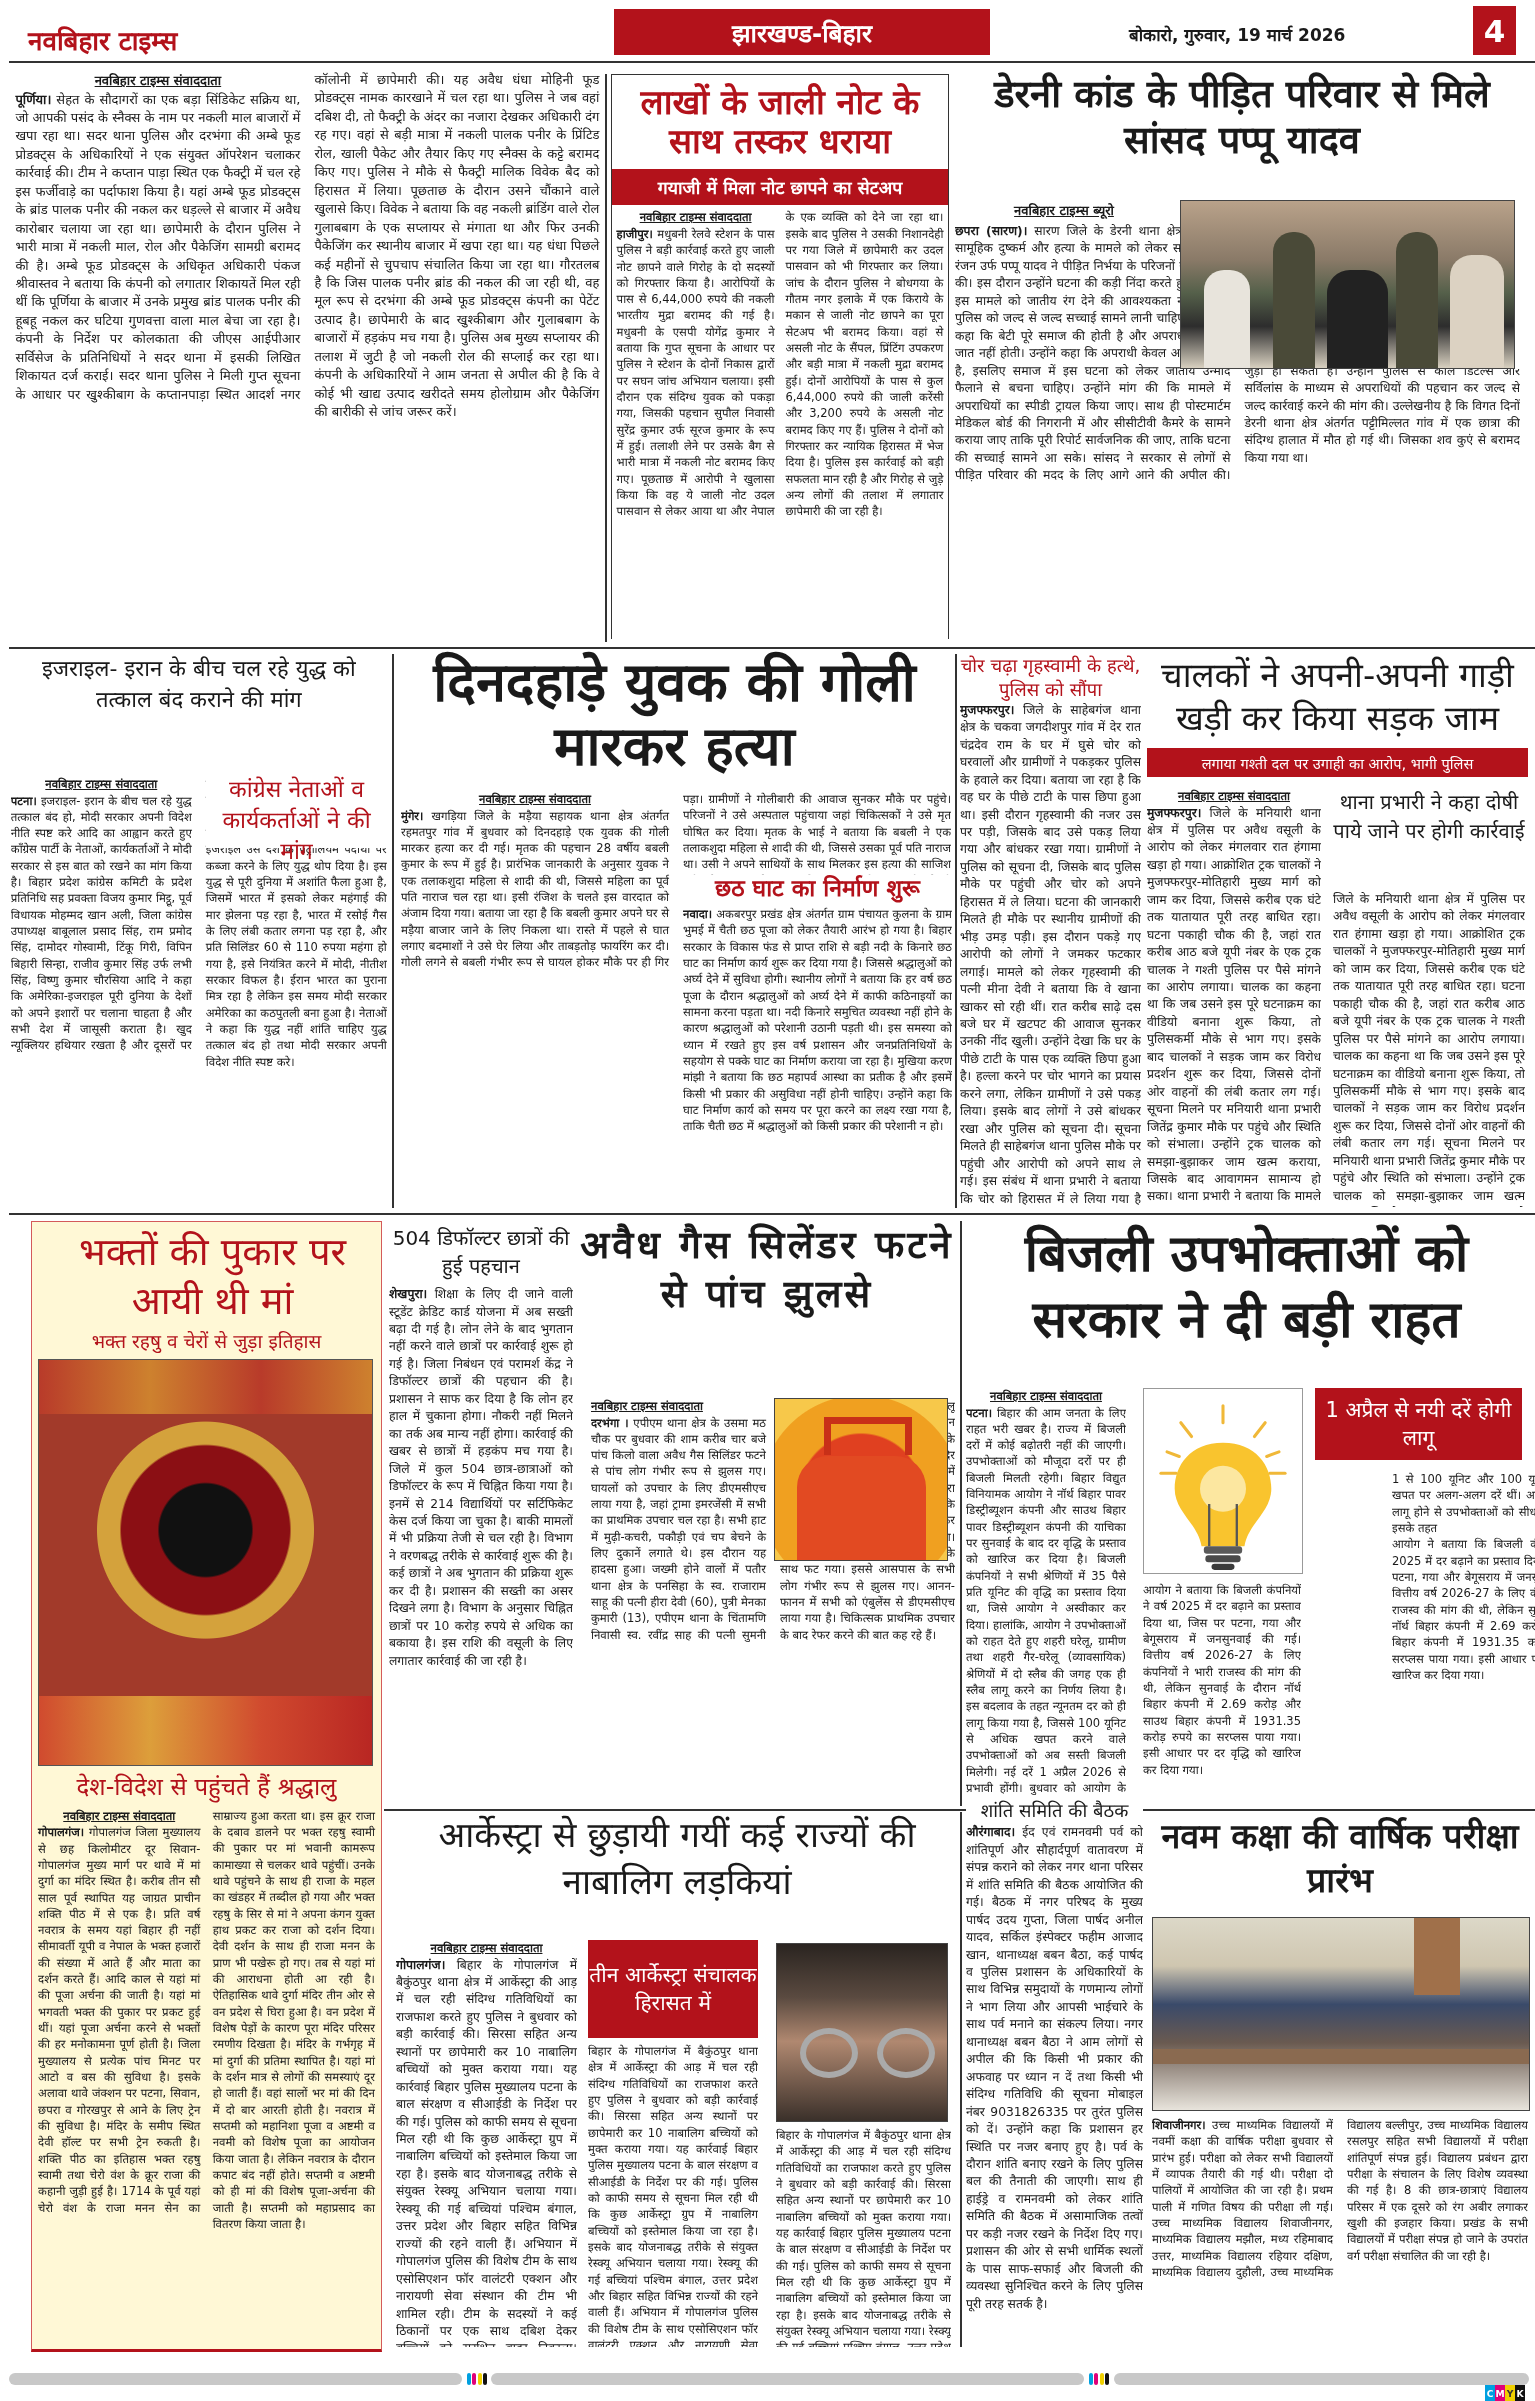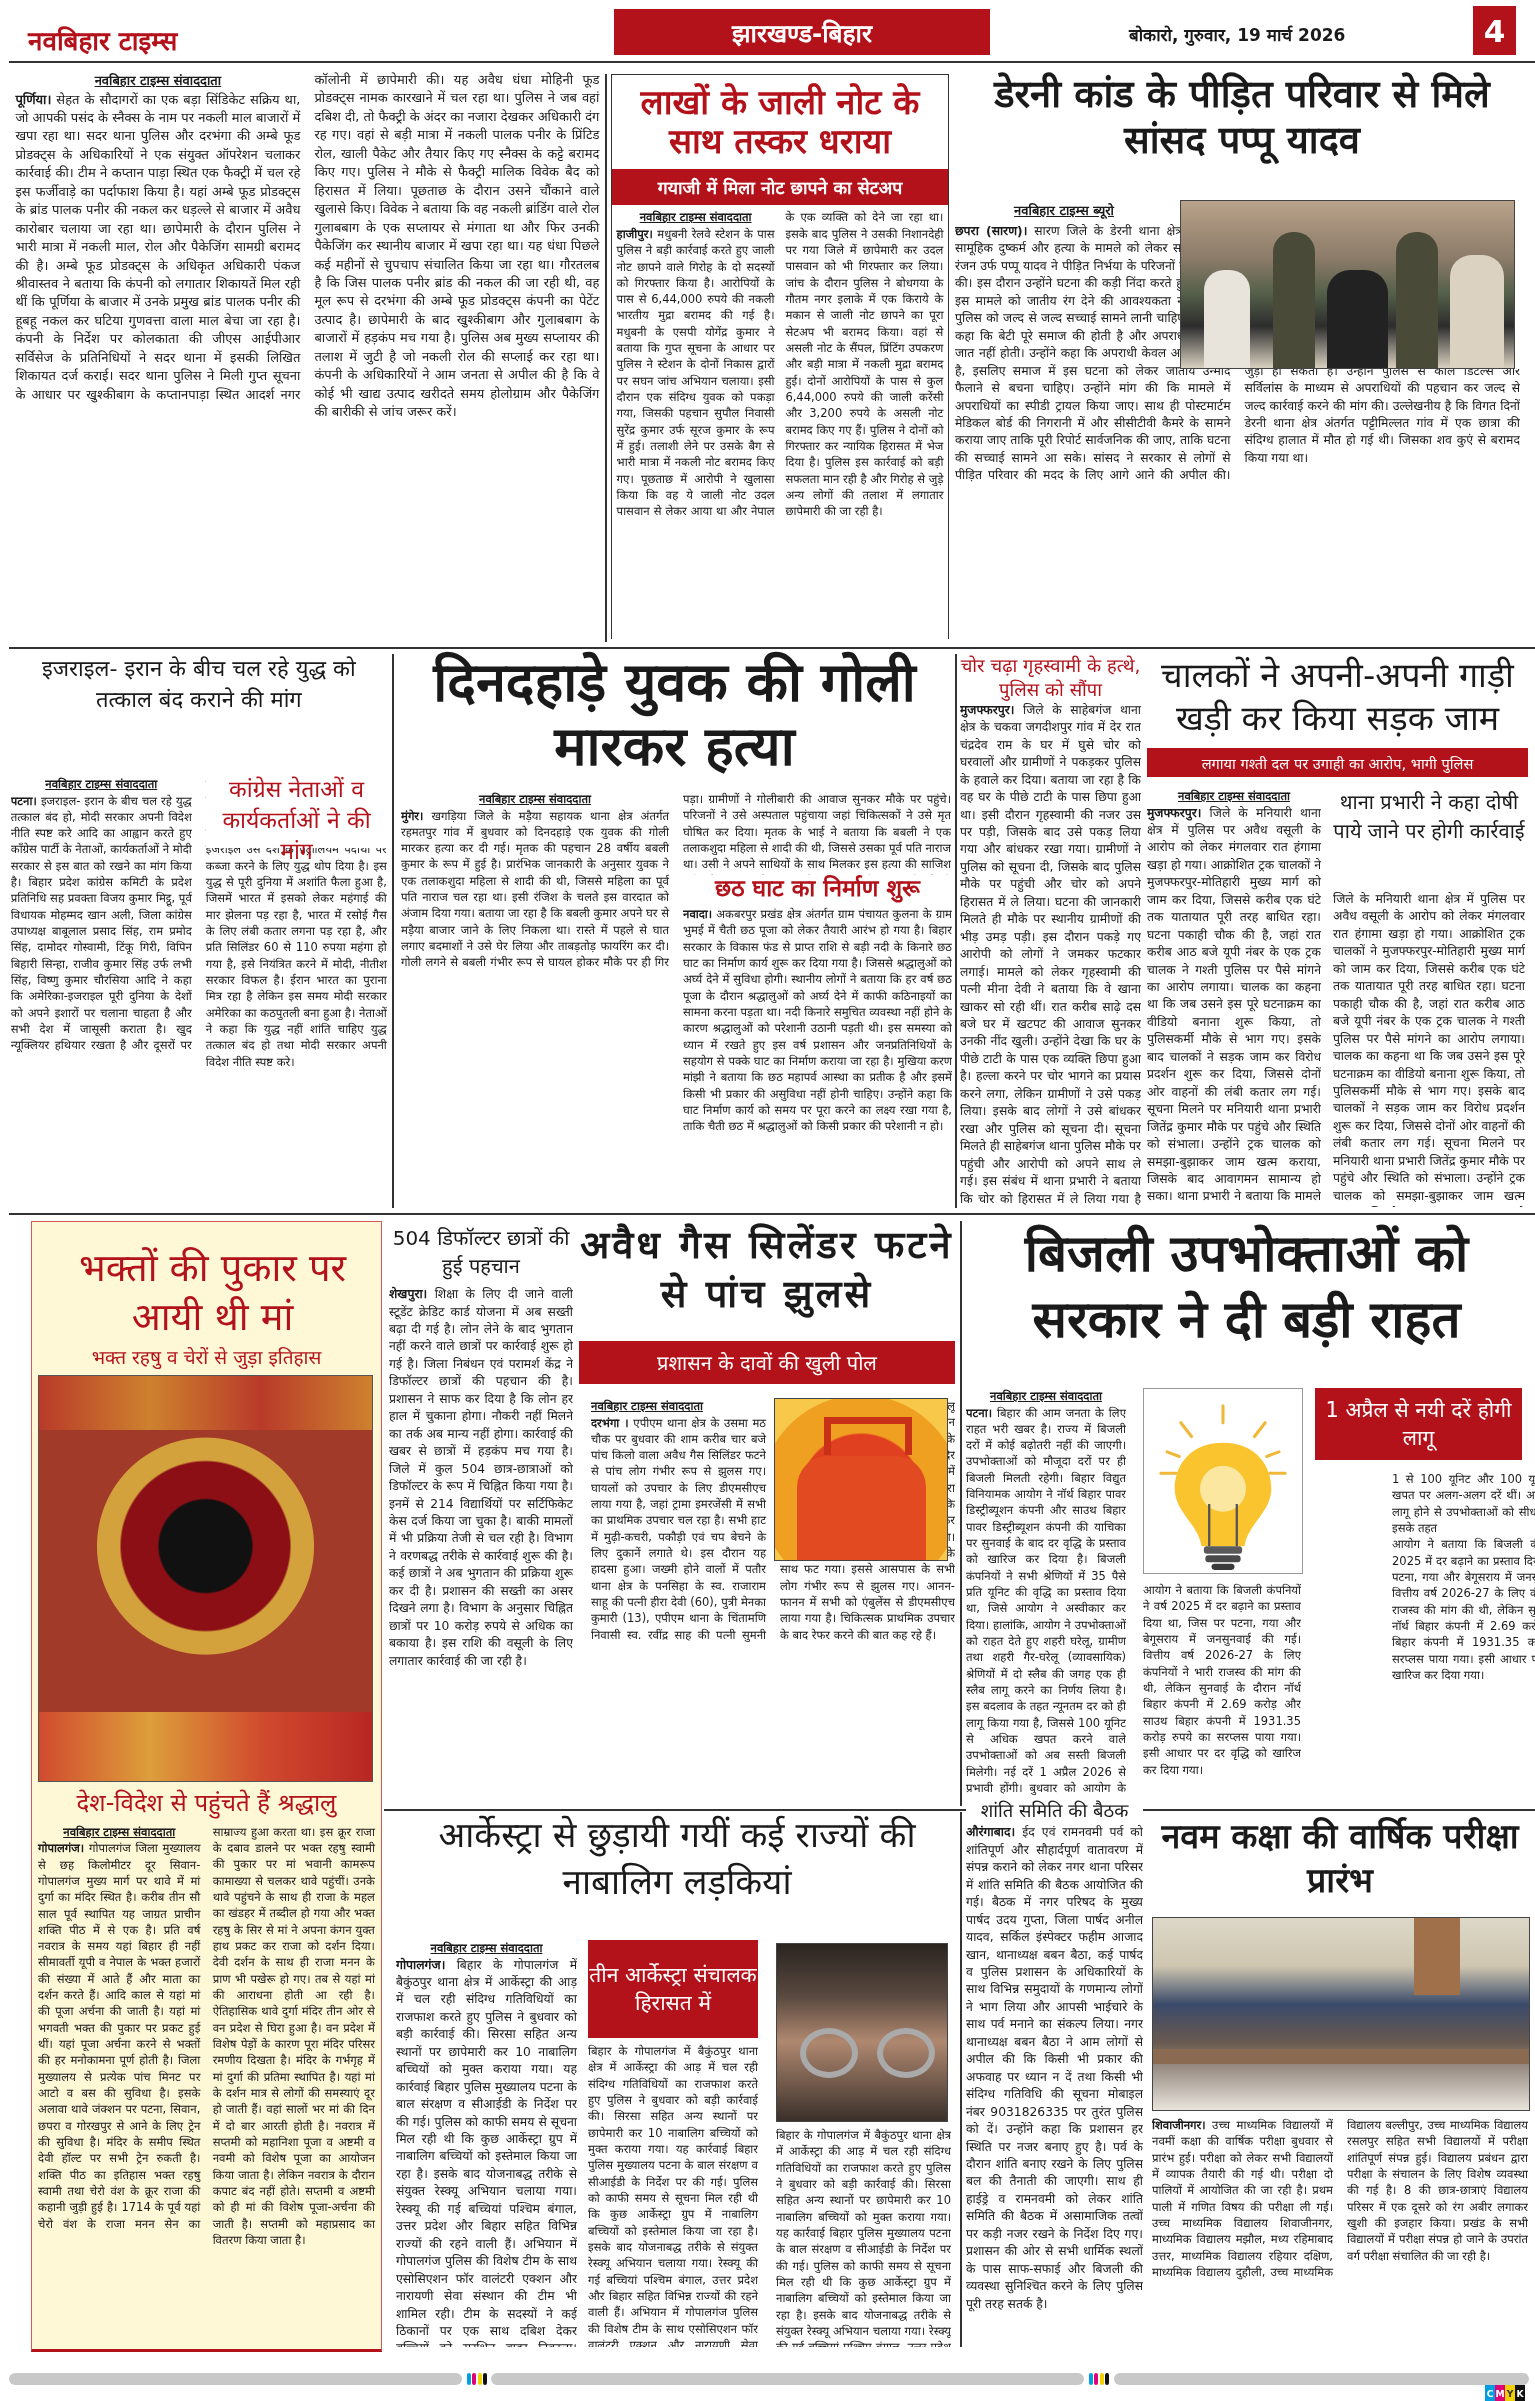--- a/index.html
+++ b/index.html
@@ -120,41 +120,40 @@
 <div class="abs" style="left:1333px;top:788px;width:192px;">
   <h3 class="hl" style="font-size:20px;font-weight:normal;line-height:1.45;">थाना प्रभारी ने कहा दोषी पाये जाने पर होगी कार्रवाई</h3>
 </div>
 <div class="abs" style="left:1333px;top:891px;width:192px;height:316px;overflow:hidden;">
   <p class="body" style="font-size:12.3px;">जिले के मनियारी थाना क्षेत्र में पुलिस पर अवैध वसूली के आरोप को लेकर मंगलवार रात हंगामा खड़ा हो गया। आक्रोशित ट्रक चालकों ने मुजफ्फरपुर-मोतिहारी मुख्य मार्ग को जाम कर दिया, जिससे करीब एक घंटे तक यातायात पूरी तरह बाधित रहा। घटना पकाही चौक की है, जहां रात करीब आठ बजे यूपी नंबर के एक ट्रक चालक ने गश्ती पुलिस पर पैसे मांगने का आरोप लगाया। चालक का कहना था कि जब उसने इस पूरे घटनाक्रम का वीडियो बनाना शुरू किया, तो पुलिसकर्मी मौके से भाग गए। इसके बाद चालकों ने सड़क जाम कर विरोध प्रदर्शन शुरू कर दिया, जिससे दोनों ओर वाहनों की लंबी कतार लग गई। सूचना मिलने पर मनियारी थाना प्रभारी जितेंद्र कुमार मौके पर पहुंचे और स्थिति को संभाला। उन्होंने ट्रक चालक को समझा-बुझाकर जाम खत्म कराया, जिसके बाद आवागमन सामान्य हो सका। थाना प्रभारी ने बताया कि मामले की जांच की जा रही है। यदि जांच में पुलिसकर्मियों की संलिप्तता पाई जाती है तो उनके खिलाफ सख्त कार्रवाई की जाएगी।</p>
 </div>
 
 <div class="hrule" style="left:9.2px;top:1213px;width:1527px;"></div>
 
 <div class="abs" style="left:31px;top:1221px;width:349px;height:1127px;background:#fff8d6;border:1.5px solid #d45a5a;border-bottom:3.1px solid #b3121b;overflow:hidden;">
-  <h1 class="hl red" style="font-size:38px;font-weight:normal;line-height:1.3;margin-top:22px;padding-left:12px;">भक्तों की पुकार पर आयी थी मां</h1>
+  <h1 class="hl red" style="font-size:38px;font-weight:normal;line-height:1.3;margin-top:6px;padding-left:12px;">भक्तों की पुकार पर आयी थी मां</h1>
   <h3 class="hl red" style="font-size:19px;font-weight:normal;margin:4.6px 0 6.1px;">भक्त रहषु व चेरों से जुड़ा इतिहास</h3>
   <div class="photo" style="position:relative;margin:0 6.1px;width:333px;height:405px;border:1.5px solid #555;background:radial-gradient(circle at 50% 42%,#111 0 46px,#8b0f14 48px 84px,#d4a23c 86px 108px,#a23a2a 109px 100%);">
     <div class="abs" style="left:0;top:0;width:100%;height:54px;background:linear-gradient(90deg,#c23b2a,#e0a030,#c23b2a,#e0a030);opacity:.7;"></div>
     <div class="abs" style="left:0;bottom:0;width:100%;height:69px;background:linear-gradient(90deg,#e05030,#f0c040,#e05030,#c02020);opacity:.75;"></div>
   </div>
   <h2 class="hl red" style="font-size:24px;font-weight:normal;margin:7.7px 0 6.1px;">देश-विदेश से पहुंचते हैं श्रद्धालु</h2>
   <div class="cols2" style="padding:0 6.1px;height:599px;column-gap:12.3px;">
     <p class="byline" style="font-size:11.5px;">नवबिहार टाइम्स संवाददाता</p>
     <p class="body" style="font-size:11.5px;"><b>गोपालगंज।</b> <span>गोपालगंज जिला मुख्यालय से छह किलोमीटर दूर सिवान-गोपालगंज मुख्य मार्ग पर थावे में मां दुर्गा का मंदिर स्थित है। करीब तीन सौ साल पूर्व स्थापित यह जाग्रत प्राचीन शक्ति पीठ में से एक है। प्रति वर्ष नवरात्र के समय यहां बिहार ही नहीं सीमावर्ती यूपी व नेपाल के भक्त हजारों की संख्या में आते हैं और माता का दर्शन करते हैं। आदि काल से यहां मां की पूजा अर्चना की जाती है। यहां मां भगवती भक्त की पुकार पर प्रकट हुई थीं। यहां पूजा अर्चना करने से भक्तों की हर मनोकामना पूर्ण होती है। जिला मुख्यालय से प्रत्येक पांच मिनट पर आटो व बस की सुविधा है। इसके अलावा थावे जंक्शन पर पटना, सिवान, छपरा व गोरखपुर से आने के लिए ट्रेन की सुविधा है। मंदिर के समीप स्थित देवी हॉल्ट पर सभी ट्रेन रुकती है। शक्ति पीठ का इतिहास भक्त रहषु स्वामी तथा चेरो वंश के क्रूर राजा की कहानी जुड़ी हुई है। 1714 के पूर्व यहां चेरो वंश के राजा मनन सेन का साम्राज्य हुआ करता था। इस क्रूर राजा के दबाव डालने पर भक्त रहषु स्वामी की पुकार पर मां भवानी कामरूप कामाख्या से चलकर थावे पहुंचीं। उनके थावे पहुंचने के साथ ही राजा के महल का खंडहर में तब्दील हो गया और भक्त रहषु के सिर से मां ने अपना कंगन युक्त हाथ प्रकट कर राजा को दर्शन दिया। देवी दर्शन के साथ ही राजा मनन के प्राण भी पखेरू हो गए। तब से यहां मां की आराधना होती आ रही है। ऐतिहासिक थावे दुर्गा मंदिर तीन ओर से वन प्रदेश से घिरा हुआ है। वन प्रदेश में विशेष पेड़ों के कारण पूरा मंदिर परिसर रमणीय दिखता है। मंदिर के गर्भगृह में मां दुर्गा की प्रतिमा स्थापित है। यहां मां के दर्शन मात्र से लोगों की समस्याएं दूर हो जाती हैं। वहां सालों भर मां की दिन में दो बार आरती होती है। नवरात्र में सप्तमी को महानिशा पूजा व अष्टमी व नवमी को विशेष पूजा का आयोजन किया जाता है। लेकिन नवरात्र के दौरान कपाट बंद नहीं होते। सप्तमी व अष्टमी को ही मां की विशेष पूजा-अर्चना की जाती है। सप्तमी को महाप्रसाद का वितरण किया जाता है।</span></p>
   </div>
 </div>
 
 <div class="abs" style="left:389px;top:1224px;width:184px;height:584px;overflow:hidden;">
   <h3 class="hl" style="font-size:20px;font-weight:normal;line-height:1.4;margin-bottom:6.1px;">504 डिफॉल्टर छात्रों की हुई पहचान</h3>
   <p class="body" style="font-size:12.3px;"><b>शेखपुरा।</b> <span>शिक्षा के लिए दी जाने वाली स्टूडेंट क्रेडिट कार्ड योजना में अब सख्ती बढ़ा दी गई है। लोन लेने के बाद भुगतान नहीं करने वाले छात्रों पर कार्रवाई शुरू हो गई है। जिला निबंधन एवं परामर्श केंद्र ने डिफॉल्टर छात्रों की पहचान की है। प्रशासन ने साफ कर दिया है कि लोन हर हाल में चुकाना होगा। नौकरी नहीं मिलने का तर्क अब मान्य नहीं होगा। कार्रवाई की खबर से छात्रों में हड़कंप मच गया है। जिले में कुल 504 छात्र-छात्राओं को डिफॉल्टर के रूप में चिह्नित किया गया है। इनमें से 214 विद्यार्थियों पर सर्टिफिकेट केस दर्ज किया जा चुका है। बाकी मामलों में भी प्रक्रिया तेजी से चल रही है। विभाग ने वरणबद्ध तरीके से कार्रवाई शुरू की है। कई छात्रों ने अब भुगतान की प्रक्रिया शुरू कर दी है। प्रशासन की सख्ती का असर दिखने लगा है। विभाग के अनुसार चिह्नित छात्रों पर 10 करोड़ रुपये से अधिक का बकाया है। इस राशि की वसूली के लिए लगातार कार्रवाई की जा रही है।</span></p>
 </div>
 
 <div class="abs" style="left:579px;top:1221px;width:376px;">
   <h1 class="hl" style="font-size:38px;line-height:1.3;letter-spacing:3.1px;">अवैध गैस सिलेंडर फटने से पांच झुलसे</h1>
-  <div class="redbg strap" style="font-size:20px;font-weight:normal;padding:7.7px 3.1px;margin-top:21.5px;">प्रशासन के दावों की खुली पोल</div>
 </div>
 <div class="abs cols2" style="left:591px;top:1398px;width:364px;height:407px;overflow:hidden;">
   <p class="byline" style="font-size:11.5px;text-align:left;">नवबिहार टाइम्स संवाददाता</p>
   <p class="body" style="font-size:11.5px;"><b>दरभंगा ।</b> <span>एपीएम थाना क्षेत्र के उसमा मठ चौक पर बुधवार की शाम करीब चार बजे पांच किलो वाला अवैध गैस सिलिंडर फटने से पांच लोग गंभीर रूप से झुलस गए। घायलों को उपचार के लिए डीएमसीएच लाया गया है, जहां ट्रामा इमरजेंसी में सभी का प्राथमिक उपचार चल रहा है। सभी हाट में मुढ़ी-कचरी, पकौड़ी एवं चप बेचने के लिए दुकानें लगाते थे। इस दौरान यह हादसा हुआ। जख्मी होने वालों में पतौर थाना क्षेत्र के पनसिहा के स्व. राजाराम साहू की पत्नी हीरा देवी (60), पुत्री मेनका कुमारी (13), एपीएम थाना के चिंतामणि निवासी स्व. रवींद्र साह की पत्नी सुमनी देवी (55), स्व. नथुनी साह के पुत्र लल्लू साह (60) एवं लल्लू साह का पुत्र चंदन साह (20) शामिल हैं। जानकारी के अनुसार, उसमा मठ के बजरंग बली मंदिर के पास बुधवार को हाट लगता है। हाट में सभी लोग अपनी दुकान लगाए थे। हीरा देवी की गोतनी फूल कुमारी ने बताया कि लल्लू साह का छोटा सिलिंडर रिसाव कर रहा था, लेकिन किसी ने ध्यान नहीं दिया। इस बीच अचानक सिलिंडर तेज आवाज के साथ फट गया। इससे आसपास के सभी लोग गंभीर रूप से झुलस गए। आनन-फानन में सभी को एंबुलेंस से डीएमसीएच लाया गया है। चिकित्सक प्राथमिक उपचार के बाद रेफर करने की बात कह रहे हैं।</span></p>
 </div>
 <div class="photo" style="left:774px;top:1398px;width:172px;height:161px;background:radial-gradient(circle at 50% 60%,#e04020 0 61px,#f0a020 63px 100px,#f7c84a 101px 100%);">
   <div class="abs" style="left:49px;top:18.4px;width:74px;height:31px;border:7.7px solid #c83018;border-bottom:none;"></div>
   <div class="abs" style="left:21.5px;top:57px;width:129px;height:108px;background:#e24a22;border-radius:31px 31px 0 0;"></div>
 </div>
 

